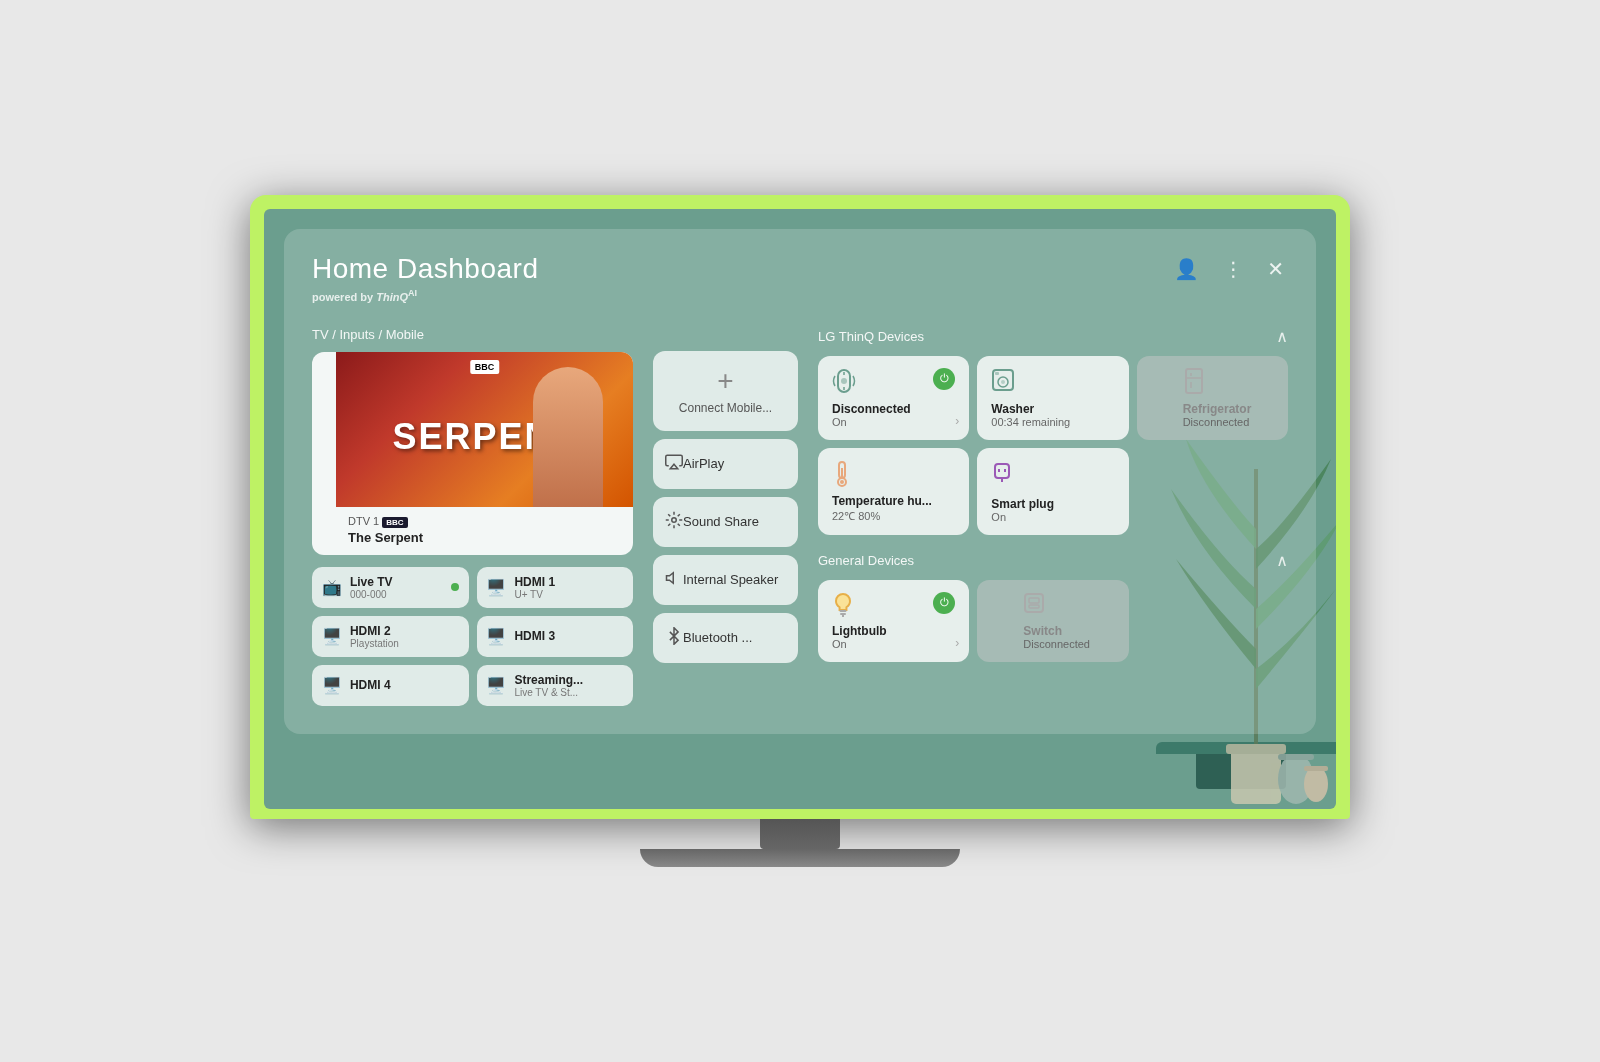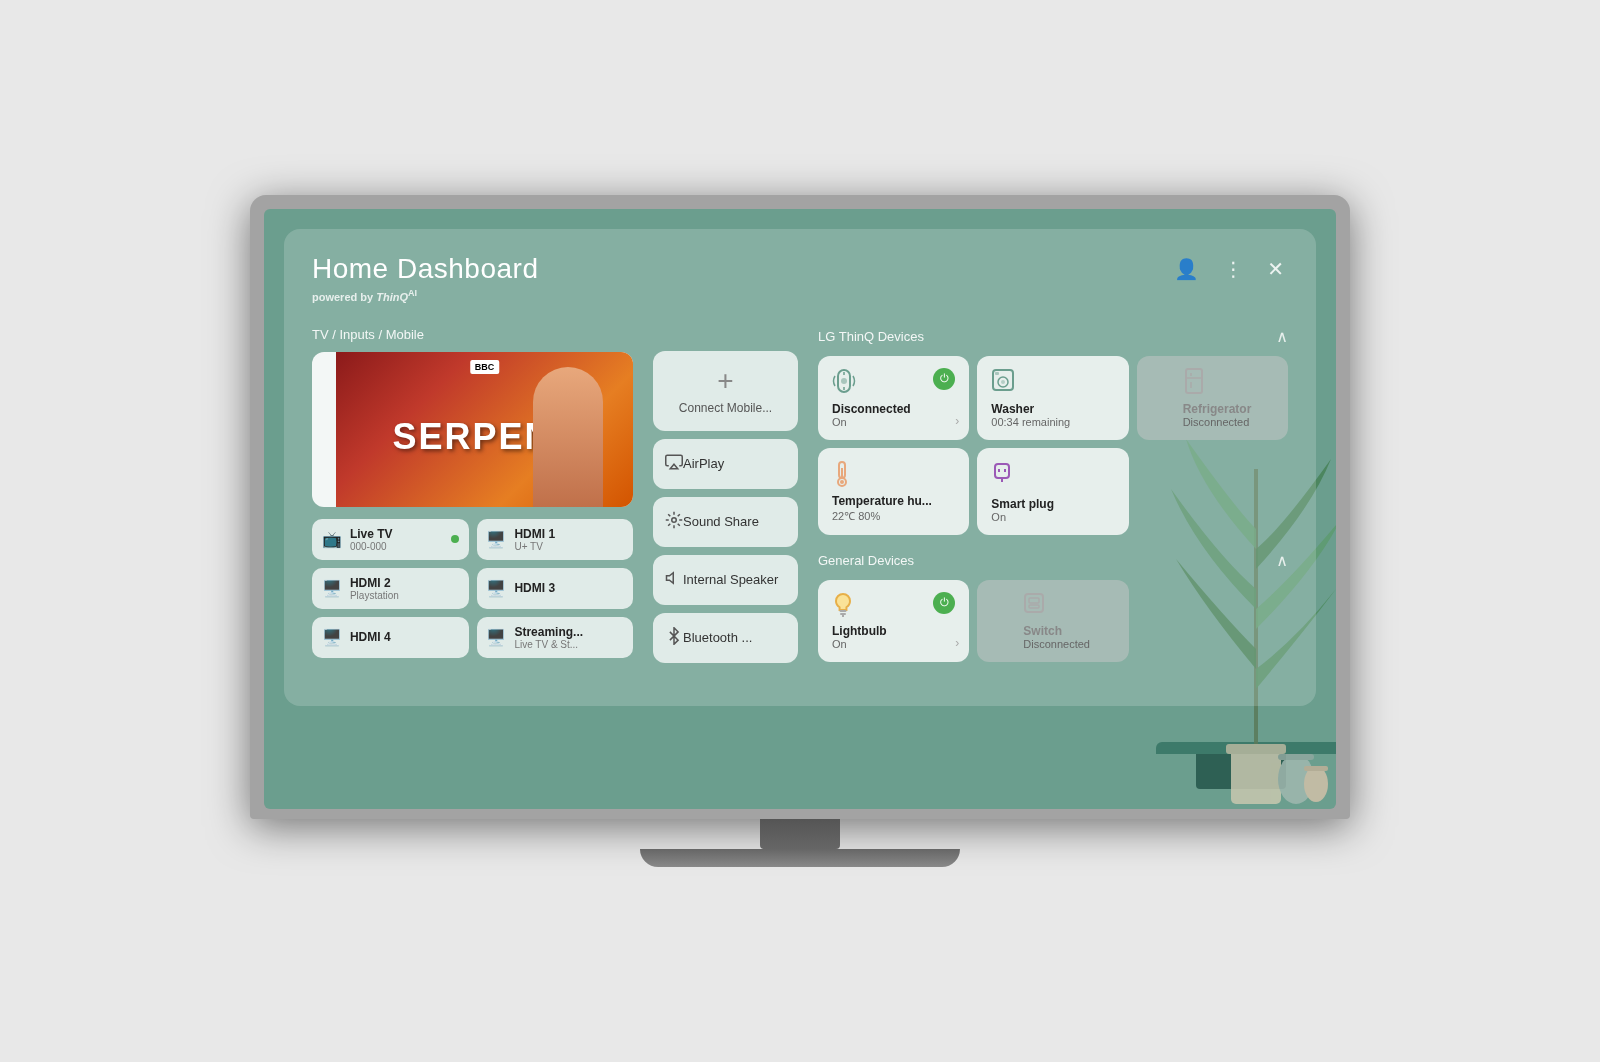--- a/index.html
+++ b/index.html
@@ -14,21 +14,21 @@
 
     .tv-outer {
       width: 1100px;
       display: flex;
       flex-direction: column;
       align-items: center;
     }
 
     .tv-screen-wrapper {
       width: 100%;
-      background: #a3a3a3;
+      background: #bef264;
       border-radius: 16px 16px 4px 4px;
       padding: 14px 14px 10px 14px;
       box-shadow: 0 8px 40px rgba(0,0,0,0.5);
     }
 
     .tv-screen {
       width: 100%;
       background: #6b9e8e;
       border-radius: 6px;
       overflow: hidden;
@@ -475,20 +475,27 @@
 
             <div class="tv-preview-card">
               <div class="tv-thumbnail">
                 <div class="bbc-badge">BBC</div>
 
                 <div class="silhouette"></div>
                 <div class="show-title-overlay">
                   <span class="the">THE</span>
                   <span class="main-word">SERPENT</span>
                 </div>
+              </div>
+              <div class="tv-preview-info">
+                <div class="channel-line">
+                  <span>DTV 1 </span>
+                  <span class="channel-badge">BBC</span>
+                </div>
+                <div class="show-name">The Serpent</div>
               </div>
             </div>
 
             <div class="input-grid">
               <div class="input-card">
                 <span class="input-icon">📺</span>
                 <div class="input-info">
                   <div class="input-name">Live TV</div>
                   <div class="input-sub">000-000</div>
                 </div>

